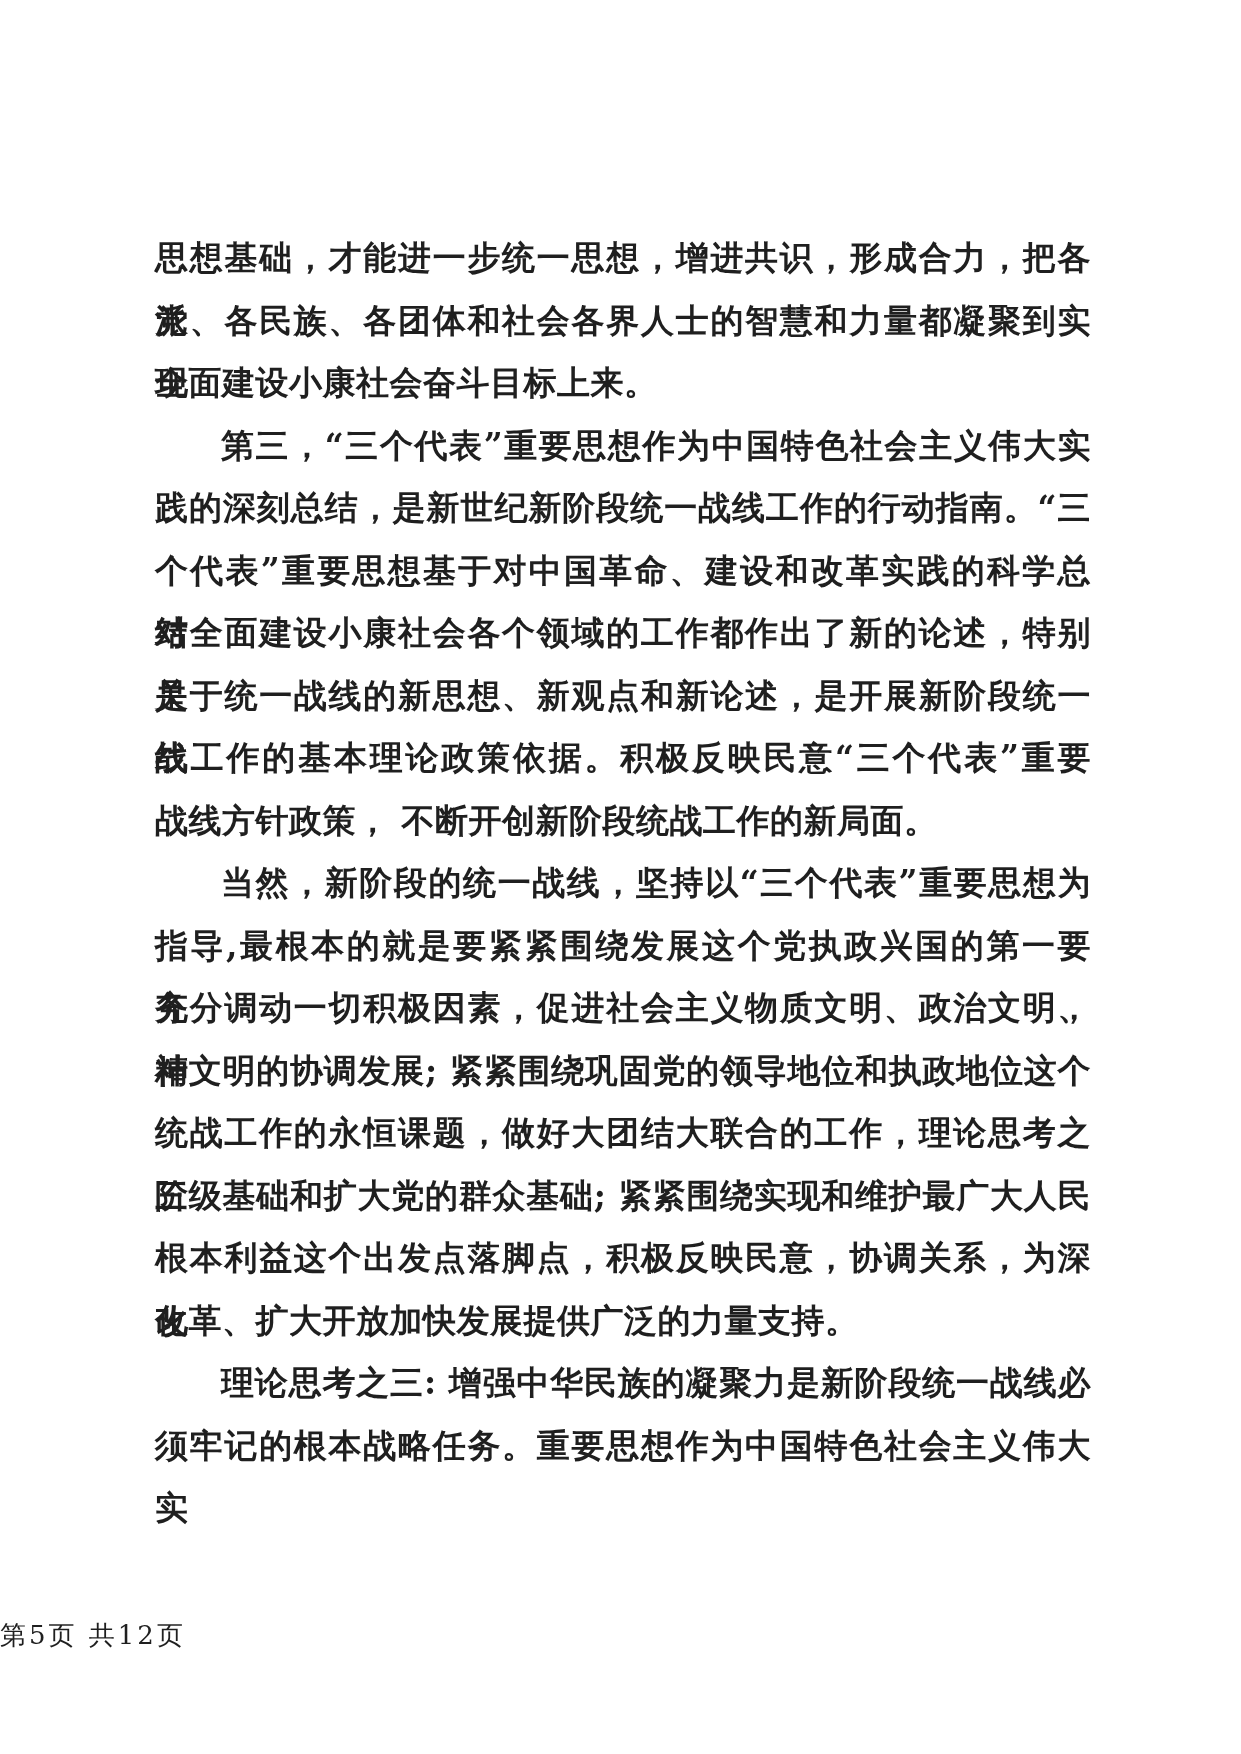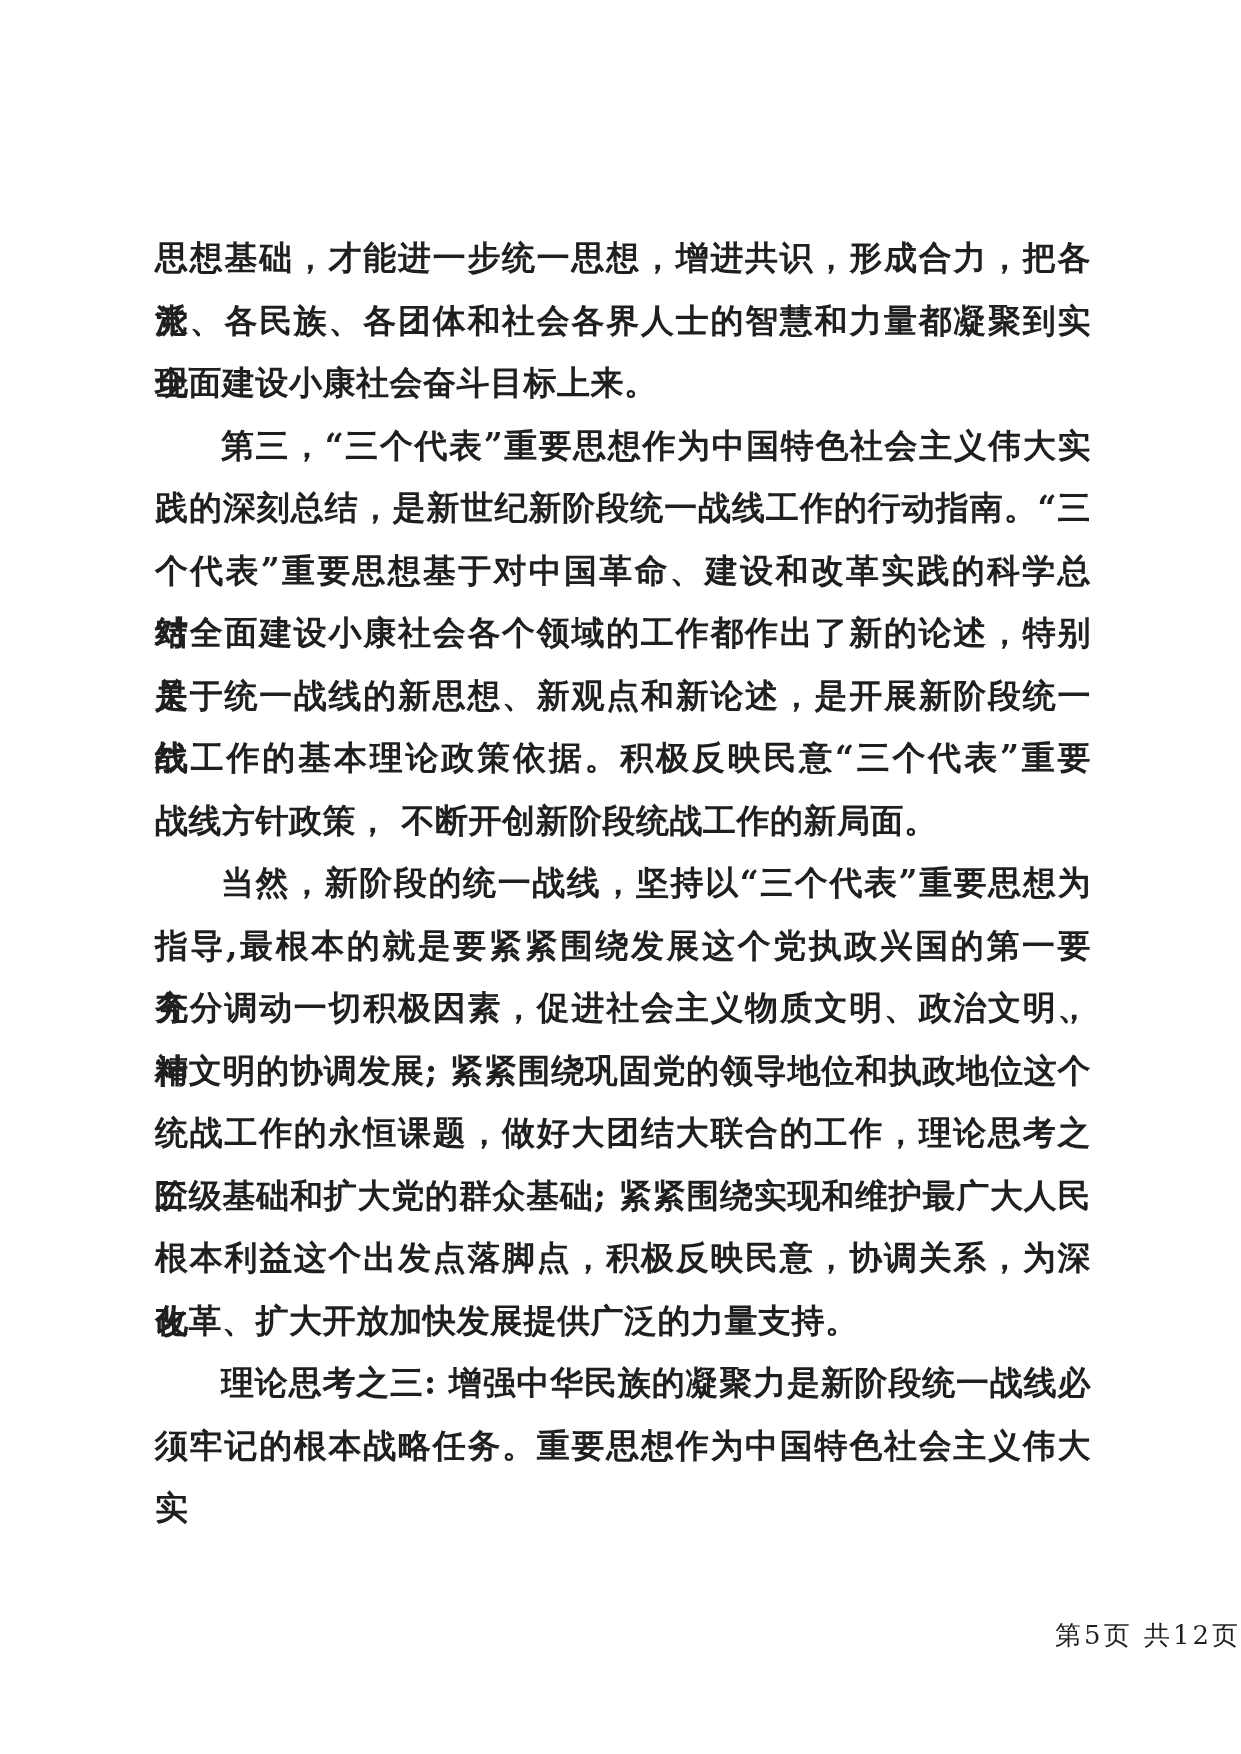--- a/index.html
+++ b/index.html
@@ -36,21 +36,21 @@
     text-align-last: left;
   }
   .line.indent {
     text-indent: 2em;
   }
   .footer {
     position: absolute;
     top: 1618px;
     left: 0;
     width: 100%;
-    text-align: right;
+    text-align: left;
     font-size: 26px;
     letter-spacing: 3px;
     color: #1f1f1f;
   }
 </style>
 </head>
 <body>
 
 <div class="page">
   <div class="content" id="doc-body">

